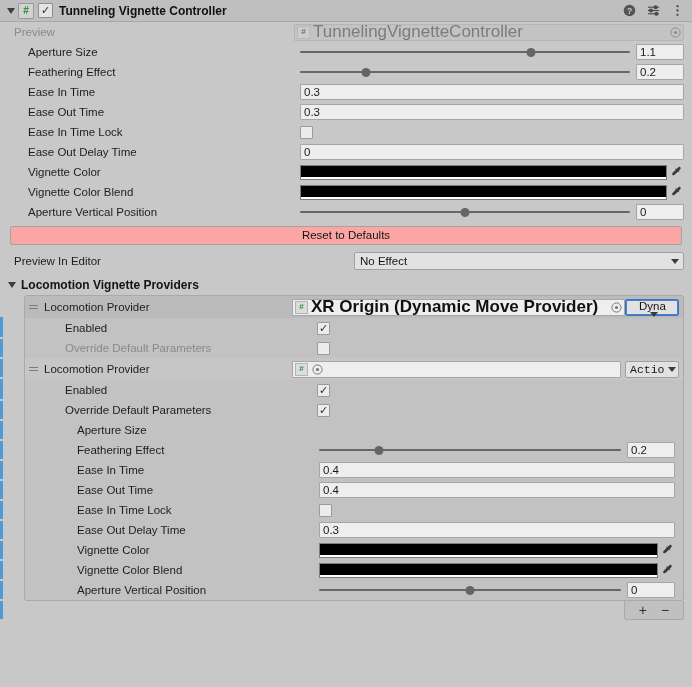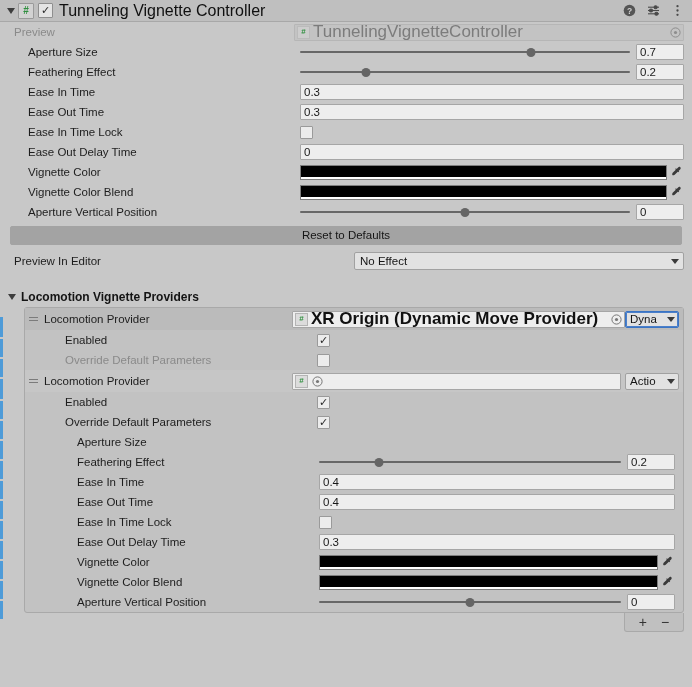--- a/index.html
+++ b/index.html
@@ -30,21 +30,21 @@
     background:#d2d2d2;border:1px solid #9a9a9a;border-radius:1px;
     display:flex;align-items:center;justify-content:center;
     color:#2f8f3f;font-size:10px;font-weight:bold;line-height:1;
   }
   .hdr-check{
     width:13px;height:13px;flex:0 0 auto;margin-right:6px;
     background:#e4e4e4;border:1px solid #8f8f8f;border-radius:1px;
     display:flex;align-items:center;justify-content:center;
     font-size:11px;color:#2a2a2a;line-height:1;
   }
-  .comp-title{font-weight:normal;font-size:16px;color:#101010;flex:1 1 auto;}
+  .comp-title{font-weight:bold;font-size:12px;color:#101010;flex:1 1 auto;}
   .hdr-btns{display:flex;align-items:center;gap:10px;margin-right:4px;}
   .hdr-ico{width:14px;height:14px;display:flex;align-items:center;justify-content:center;color:#4a4a4a;}
 
   
   .row{
     height:20px;display:flex;align-items:center;box-sizing:border-box;
     position:relative;
   }
   .lbl{
     font-size:11.5px;color:#1d1d1d;white-space:nowrap;overflow:hidden;
@@ -104,21 +104,21 @@
     height:17px;background:#e2e2e2;border:1px solid #a1a1a1;border-radius:2px;
     box-sizing:border-box;display:flex;align-items:center;justify-content:space-between;
     padding:0 4px 0 5px;font-size:11.5px;color:#151515;flex:1 1 auto;min-width:0;
   }
   .dropdown.small{flex:0 0 auto;width:54px;padding:0 3px 0 4px;}
   .dropdown.focus{border:1px solid #3a74c4;box-shadow:0 0 0 1px #4b7fc9 inset;}
   .dd-arrow{width:0;height:0;border-left:4px solid transparent;border-right:4px solid transparent;border-top:5px solid #3a3a3a;flex:0 0 auto;margin-left:3px;}
 
   
   .btn{
-    height:18px;background:#a3a3a3;border:1px solid #a3a3a3;border-radius:2px;
+    height:18px;background:#fca5a5;border:1px solid #a3a3a3;border-radius:2px;
     display:flex;align-items:center;justify-content:center;font-size:11.5px;color:#151515;
     box-sizing:border-box;
   }
 
   
   .sect{height:20px;display:flex;align-items:center;}
   .sect .tri{margin-right:5px;}
   .sect-lbl{font-weight:bold;font-size:12px;color:#141414;}
 
   
@@ -204,21 +204,21 @@
 
 
   <div id="default-params-rows">
       <div class="row" style="padding-left: 28px;">
         <div class="lbl" style="width: 272px;">Aperture Size</div>
         <div class="field" style="padding-right: 8px;">
           <div class="slider">
             <div class="strack"></div>
             <div class="sknob" style="left: 70%;"></div>
           </div>
-          <div class="num">0.7</div>
+          <div class="num">1.1</div>
         </div>
       </div>
       <div class="row" style="padding-left: 28px;">
         <div class="lbl" style="width: 272px;">Feathering Effect</div>
         <div class="field" style="padding-right: 8px;">
           <div class="slider">
             <div class="strack"></div>
             <div class="sknob" style="left: 20%;"></div>
           </div>
           <div class="num">0.2</div>
@@ -297,21 +297,21 @@
   <div class="row" style="height:26px;padding-left:14px;align-items:center;">
     <div class="lbl" style="width:340px;">Preview In Editor</div>
     <div class="field" style="padding-right:8px;">
       <div class="dropdown" style="height:18px;">
         <span>No Effect</span>
         <span class="dd-arrow"></span>
       </div>
     </div>
   </div>
 
-  <div class="sect" style="padding-left:8px;height:21px;margin-top:12px;">
+  <div class="sect" style="padding-left:8px;height:21px;">
     <div class="tri"></div>
     <div class="sect-lbl">Locomotion Vignette Providers</div>
   </div>
 
   <div style="padding:0 8px 0 24px;">
     <div class="listbox" id="providers-list">
         <div>
           <div class="row list-elem-hdr" style="height: 22px; padding-left: 4px;">
             <div class="dragdots">
               <i></i>
@@ -322,21 +322,21 @@
               <div class="objfield">
                 <div class="oi">#</div>
                 <div class="otext">XR Origin (Dynamic Move Provider)</div>
                 <div class="otarget">
                   <svg width="11" height="11" viewBox="0 0 11 11">
                     <circle cx="5.5" cy="5.5" r="4.6" fill="none" stroke="#767676" stroke-width="1"></circle>
                     <circle cx="5.5" cy="5.5" r="1.6" fill="#767676"></circle>
                   </svg>
                 </div>
               </div>
-              <div class="dropdown small focus" style="margin-left: 0;">
+              <div class="dropdown small focus" style="margin-left: 0; flex-direction: column;">
                 <span>Dyna</span>
                 <span class="dd-arrow"></span>
               </div>
             </div>
           </div>
           <div class="row" style="padding-left: 40px;">
             <div class="lbl bold" style="width: 252px;">Enabled</div>
             <div class="field" style="padding-right: 8px;">
               <div class="cbox">✓</div>
             </div>
@@ -358,21 +358,21 @@
             <div class="field" style="padding-right: 4px;">
               <div class="objfield">
                 <div class="oi">#</div>
                 <div class="otarget">
                   <svg width="11" height="11" viewBox="0 0 11 11">
                     <circle cx="5.5" cy="5.5" r="4.6" fill="none" stroke="#767676" stroke-width="1"></circle>
                     <circle cx="5.5" cy="5.5" r="1.6" fill="#767676"></circle>
                   </svg>
                 </div>
               </div>
-              <div class="dropdown small" style="margin-left: 4px;">
+              <div class="dropdown small" style="margin-left: 4px; font-family: Liberation Mono, monospace;">
                 <span>Actio</span>
                 <span class="dd-arrow"></span>
               </div>
             </div>
           </div>
           <div class="row" style="padding-left: 40px;">
             <div class="lbl bold" style="width: 252px;">Enabled</div>
             <div class="field" style="padding-right: 8px;">
               <div class="cbox">✓</div>
             </div>

